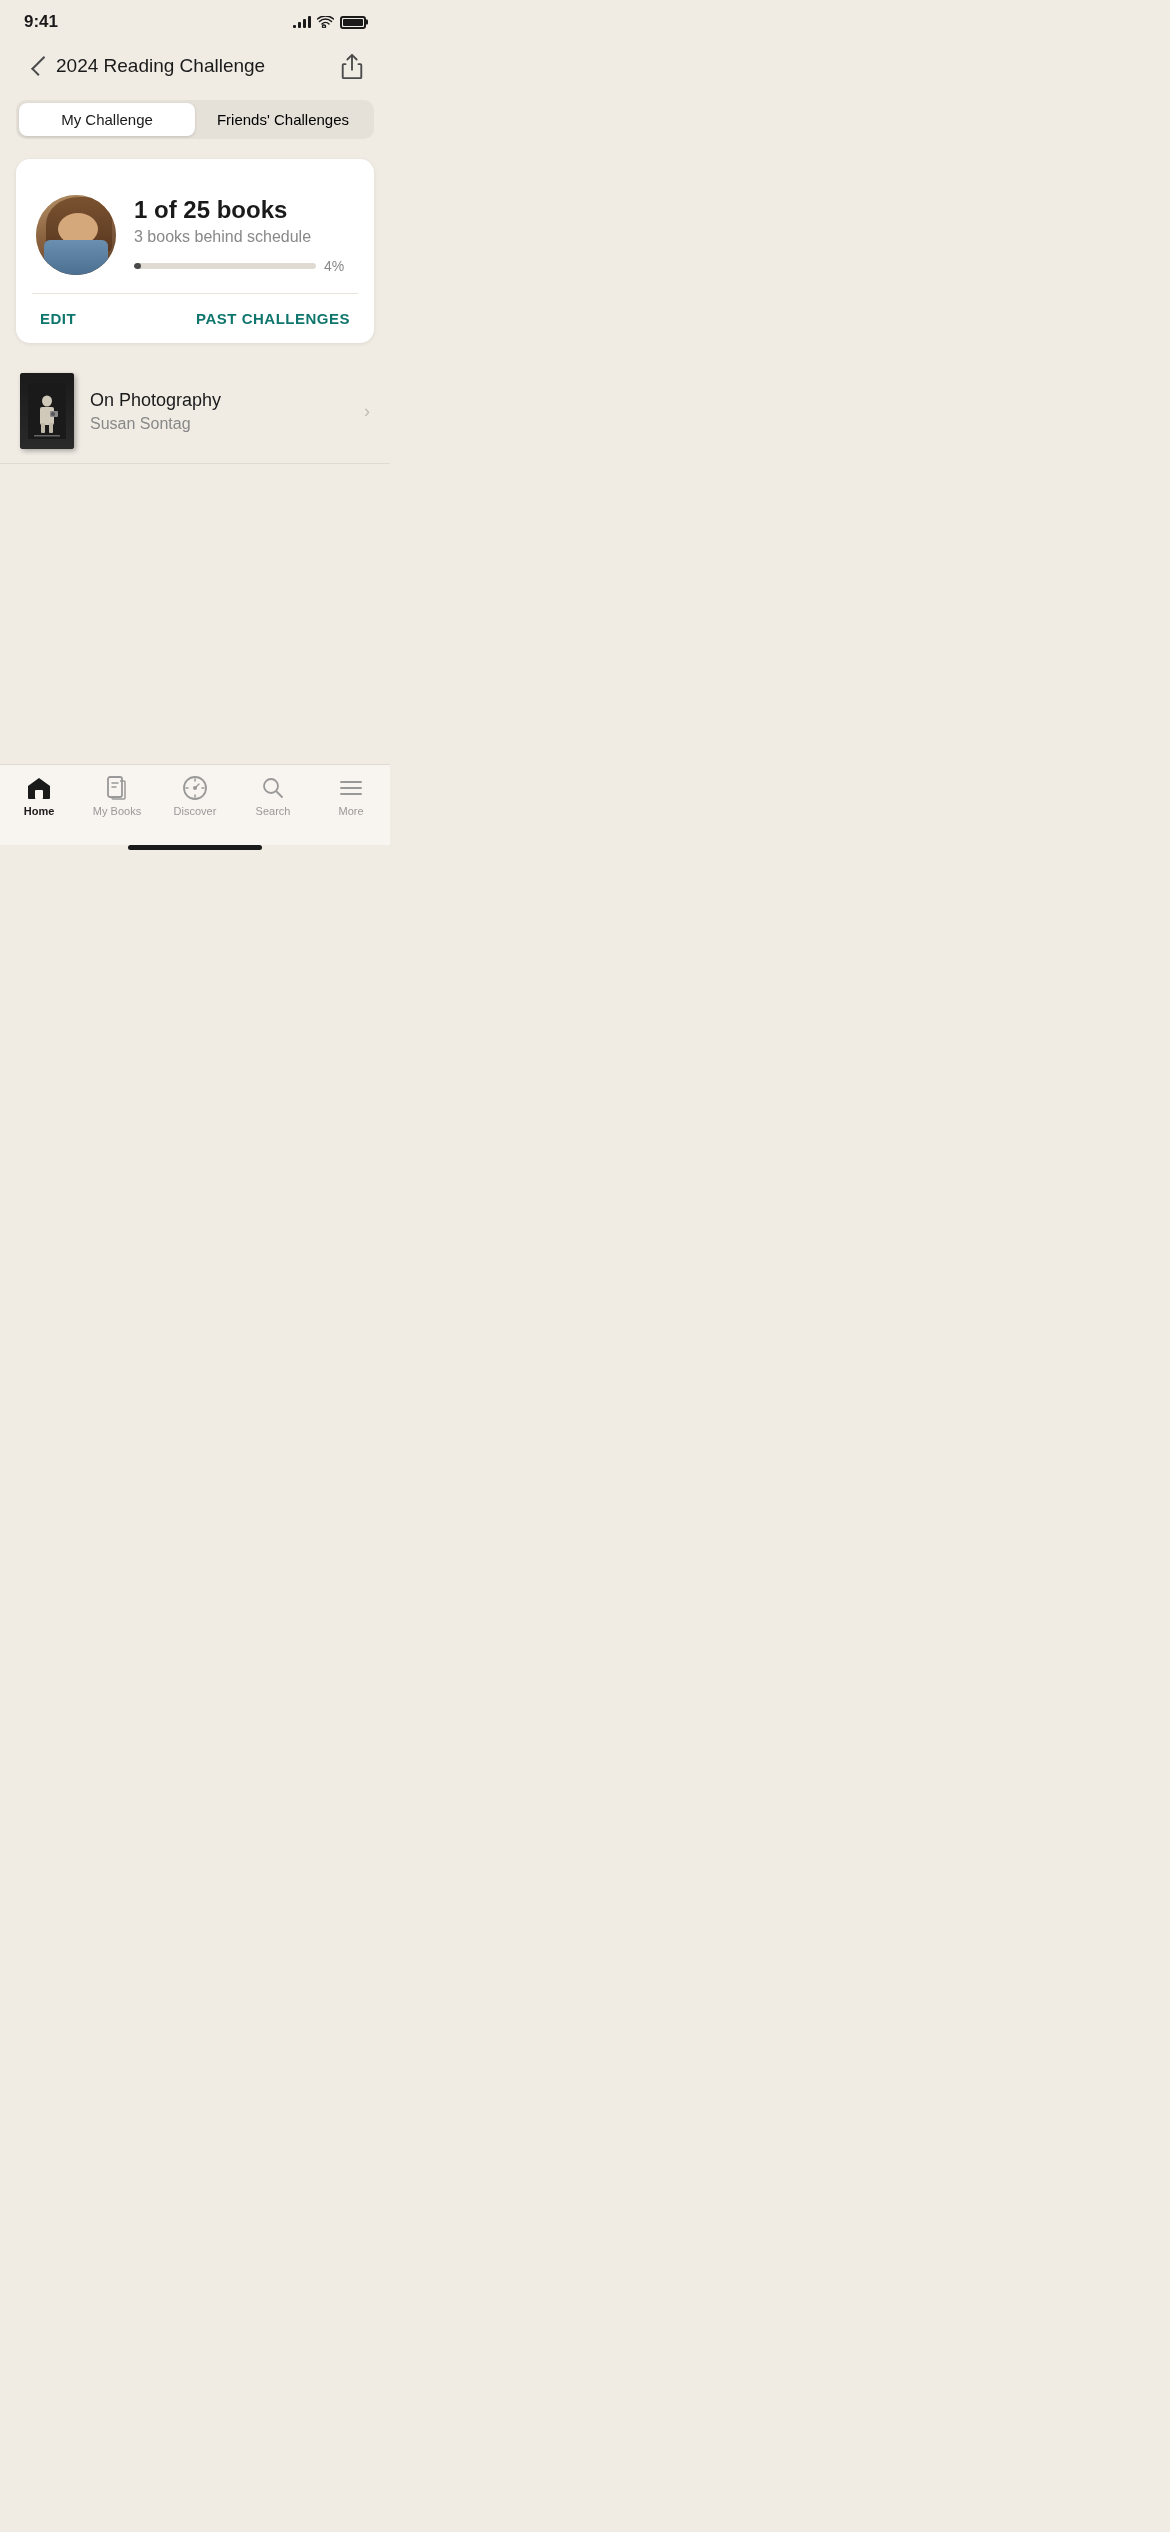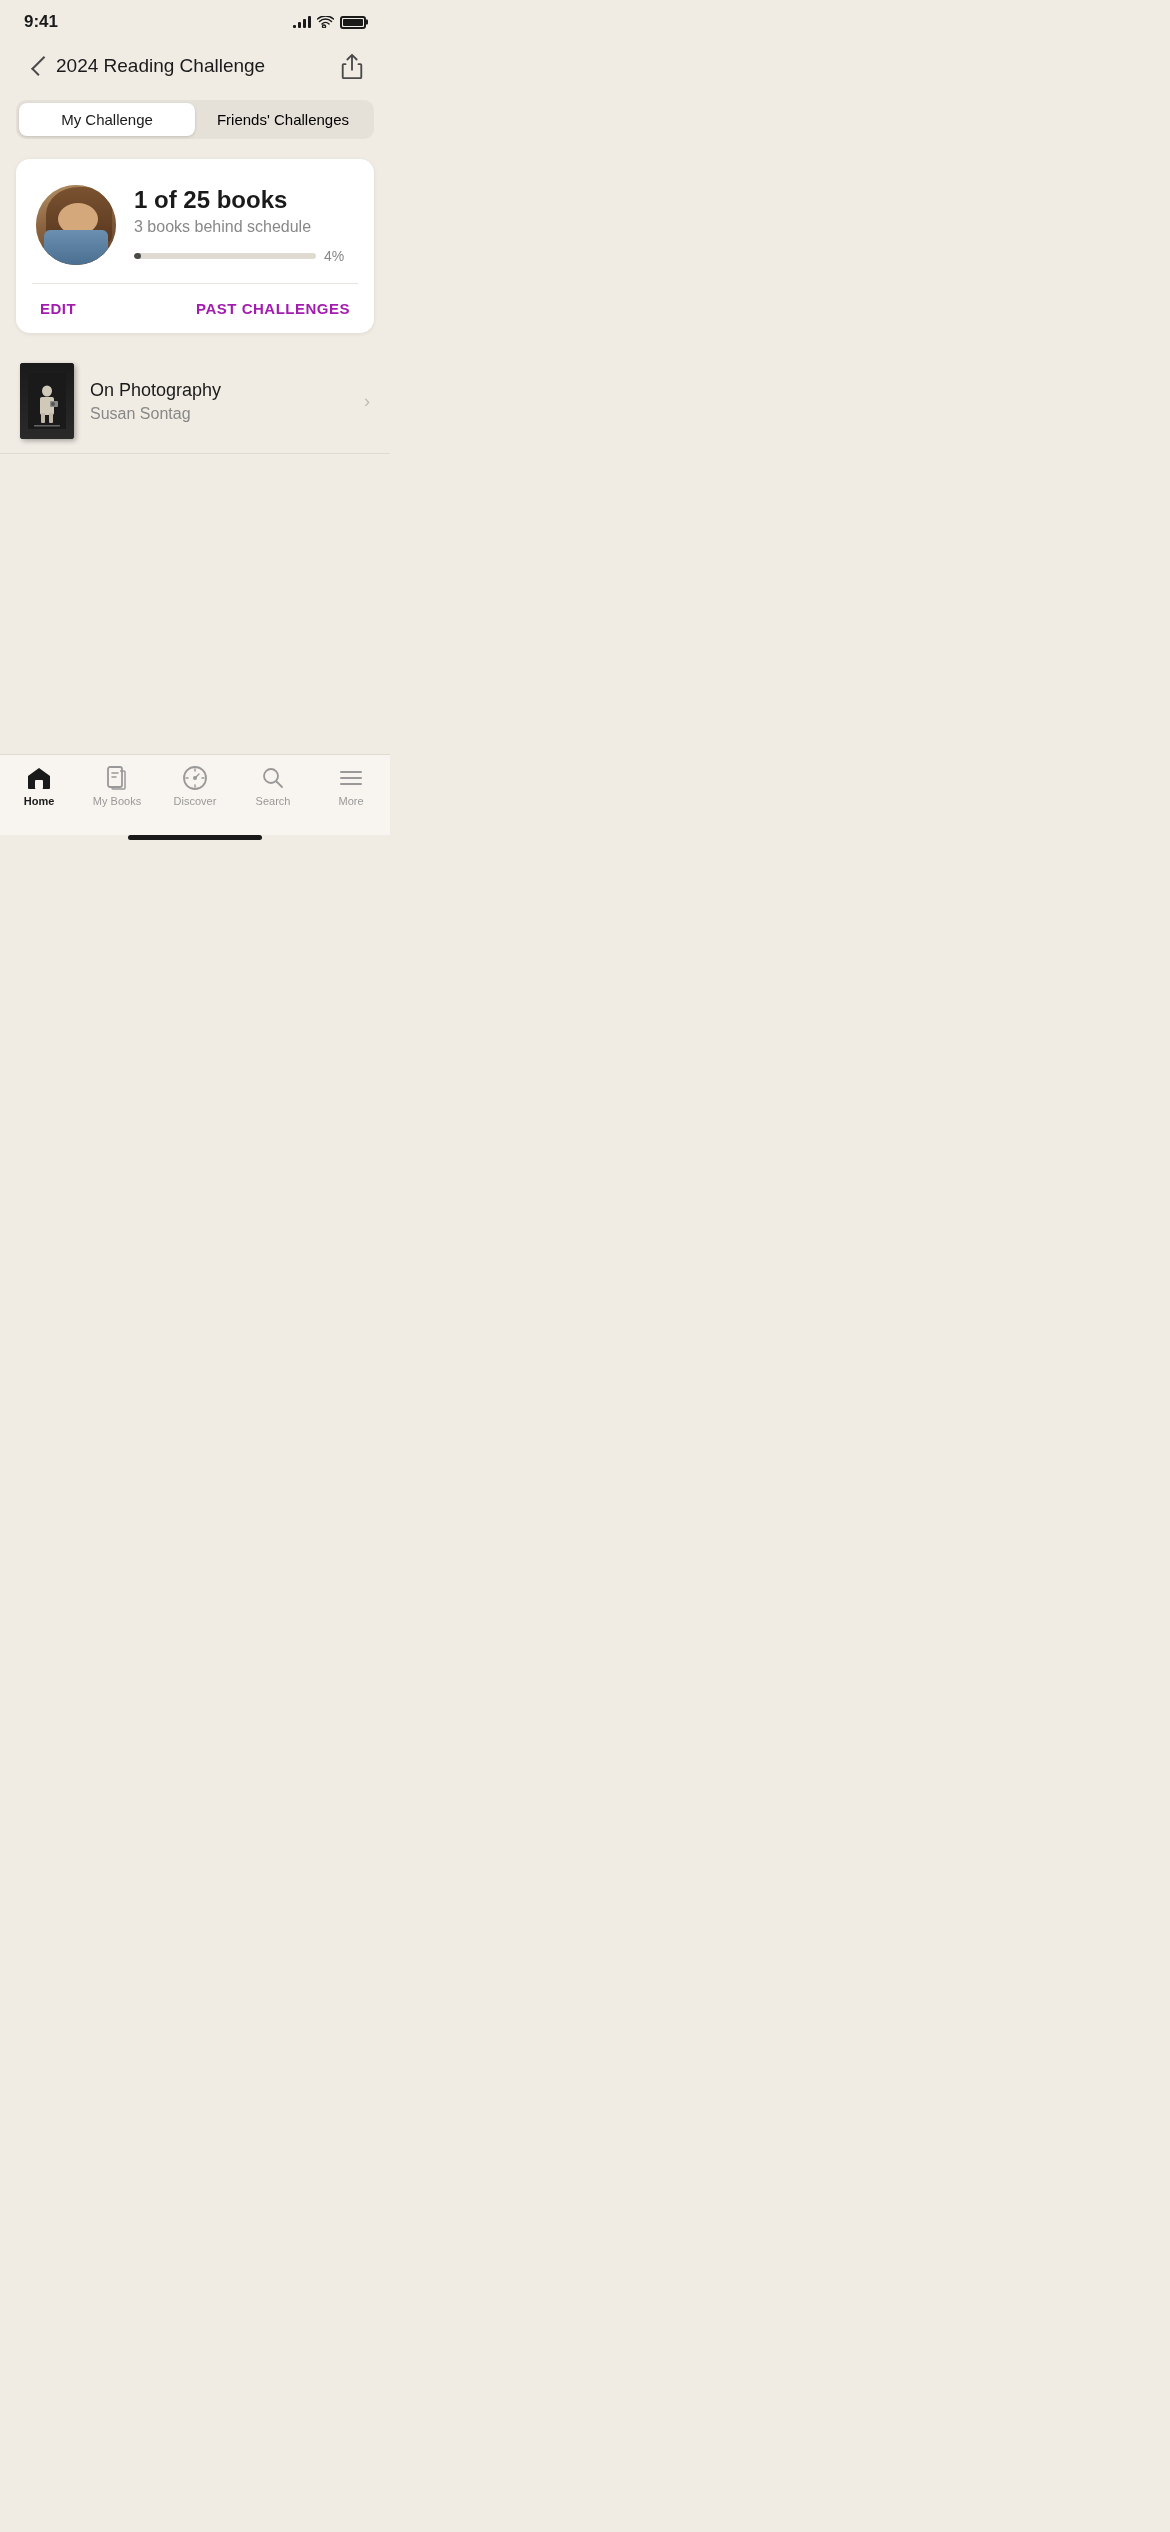--- a/index.html
+++ b/index.html
@@ -166,21 +166,21 @@
     
     .challenge-card {
       margin: 0 16px 16px;
       background: #ffffff;
       border-radius: 14px;
       overflow: hidden;
       box-shadow: 0 1px 4px rgba(0,0,0,0.08);
     }
 
     .challenge-card-top {
-      padding: 26px 20px 18px;
+      padding: 36px 20px 18px;
       display: flex;
       align-items: center;
       gap: 18px;
     }
 
     .avatar {
       width: 80px;
       height: 80px;
       border-radius: 50%;
       overflow: hidden;
@@ -282,21 +282,21 @@
     .challenge-card-bottom {
       display: flex;
       justify-content: space-between;
       align-items: center;
       padding: 16px 24px;
     }
 
     .card-action-btn {
       font-size: 15px;
       font-weight: 700;
-      color: #a21caf;
+      color: #0f766e;
       cursor: pointer;
       letter-spacing: 0.5px;
     }
 
     
     .book-list {
       background: #f0ece4;
     }
 
     .book-item {

